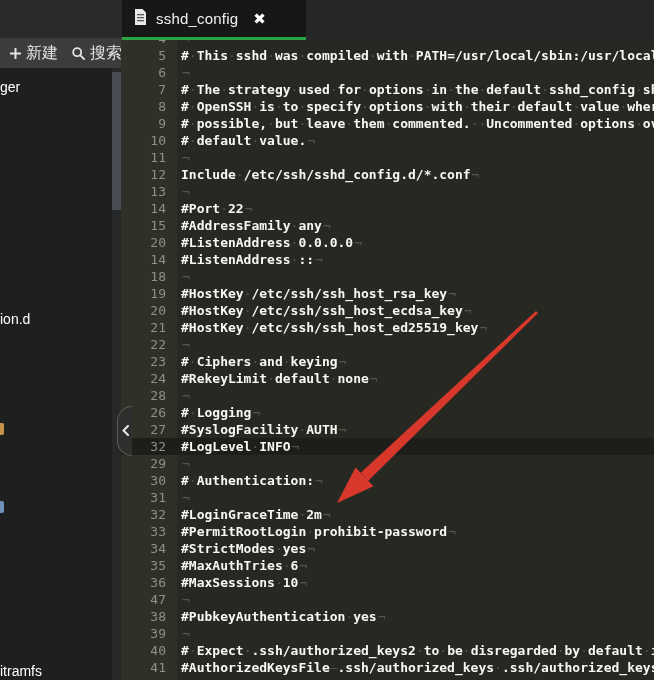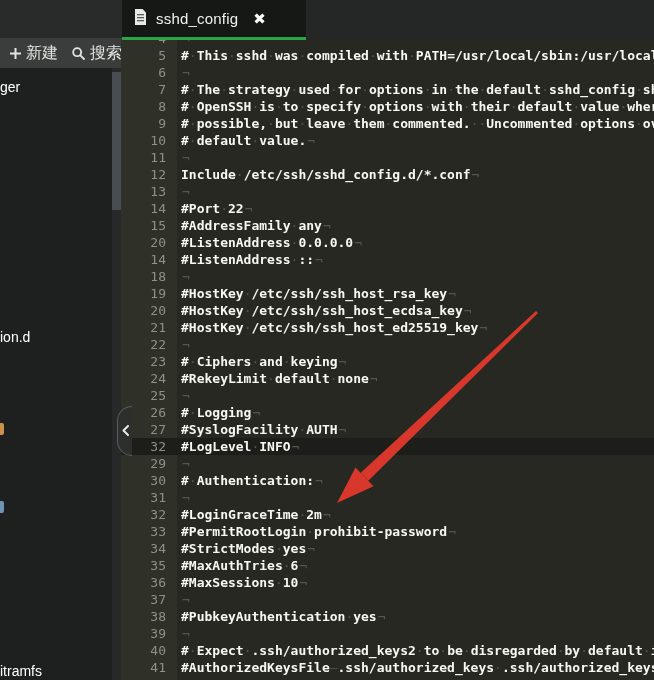--- a/index.html
+++ b/index.html
@@ -73,21 +73,21 @@
           <circle cx="5.2" cy="5.2" r="4" fill="none" stroke="#e4e5e2" stroke-width="1.8"></circle>
           <line x1="8.3" y1="8.3" x2="12" y2="12" stroke="#e4e5e2" stroke-width="1.8" stroke-linecap="round"></line>
         </svg>
     </span>
     <span>搜索</span>
   </span>
 </div>
 
 <div class="file-tree" id="file-tree">
     <div class="tree-item" style="top: 11px;">ger</div>
-    <div class="tree-item" style="top: 261px;">ion.d</div>
+    <div class="tree-item" style="top: 243px;">ion.d</div>
     <div class="tree-icon-frag" style="background: rgb(200, 146, 74); top: 355px;"></div>
     <div class="tree-icon-frag" style="background: rgb(111, 147, 184); top: 433px;"></div>
     <div class="tree-item" style="top: 595px; text-align: center;">itramfs</div>
   </div>
 
 <div class="side-scroll">
   <div class="side-thumb"></div>
 </div>
 
 <div class="tabbar">
@@ -122,33 +122,33 @@
       <div class="row"><div class="gut">15</div><div class="code">#AddressFamily<span class="ws">·</span>any<span class="eol">¬</span></div></div>
       <div class="row"><div class="gut">20</div><div class="code">#ListenAddress<span class="ws">·</span>0.0.0.0<span class="eol">¬</span></div></div>
       <div class="row"><div class="gut">14</div><div class="code">#ListenAddress<span class="ws">·</span>::<span class="eol">¬</span></div></div>
       <div class="row"><div class="gut">18</div><div class="code"><span class="eol">¬</span></div></div>
       <div class="row"><div class="gut">19</div><div class="code">#HostKey<span class="ws">·</span>/etc/ssh/ssh_host_rsa_key<span class="eol">¬</span></div></div>
       <div class="row"><div class="gut">20</div><div class="code">#HostKey<span class="ws">·</span>/etc/ssh/ssh_host_ecdsa_key<span class="eol">¬</span></div></div>
       <div class="row"><div class="gut">21</div><div class="code">#HostKey<span class="ws">·</span>/etc/ssh/ssh_host_ed25519_key<span class="eol">¬</span></div></div>
       <div class="row"><div class="gut">22</div><div class="code"><span class="eol">¬</span></div></div>
       <div class="row"><div class="gut">23</div><div class="code">#<span class="ws">·</span>Ciphers<span class="ws">·</span>and<span class="ws">·</span>keying<span class="eol">¬</span></div></div>
       <div class="row"><div class="gut">24</div><div class="code">#RekeyLimit<span class="ws">·</span>default<span class="ws">·</span>none<span class="eol">¬</span></div></div>
-      <div class="row"><div class="gut">25</div><div class="code"><span class="eol">¬</span></div></div>
+      <div class="row"><div class="gut">28</div><div class="code"><span class="eol">¬</span></div></div>
       <div class="row"><div class="gut">26</div><div class="code">#<span class="ws">·</span>Logging<span class="eol">¬</span></div></div>
       <div class="row"><div class="gut">27</div><div class="code">#SyslogFacility<span class="ws">·</span>AUTH<span class="eol">¬</span></div></div>
       <div class="row active"><div class="gut">32</div><div class="code">#LogLevel<span class="ws">·</span>INFO<span class="eol">¬</span></div></div>
       <div class="row"><div class="gut">29</div><div class="code"><span class="eol">¬</span></div></div>
       <div class="row"><div class="gut">30</div><div class="code">#<span class="ws">·</span>Authentication:<span class="eol">¬</span></div></div>
       <div class="row"><div class="gut">31</div><div class="code"><span class="eol">¬</span></div></div>
       <div class="row"><div class="gut">32</div><div class="code">#LoginGraceTime<span class="ws">·</span>2m<span class="eol">¬</span></div></div>
       <div class="row"><div class="gut">33</div><div class="code">#PermitRootLogin<span class="ws">·</span>prohibit-password<span class="eol">¬</span></div></div>
       <div class="row"><div class="gut">34</div><div class="code">#StrictModes<span class="ws">·</span>yes<span class="eol">¬</span></div></div>
       <div class="row"><div class="gut">35</div><div class="code">#MaxAuthTries<span class="ws">·</span>6<span class="eol">¬</span></div></div>
       <div class="row"><div class="gut">36</div><div class="code">#MaxSessions<span class="ws">·</span>10<span class="eol">¬</span></div></div>
-      <div class="row"><div class="gut">37</div><div class="code"><span class="eol">¬</span></div></div>
+      <div class="row"><div class="gut">47</div><div class="code"><span class="eol">¬</span></div></div>
       <div class="row"><div class="gut">38</div><div class="code">#PubkeyAuthentication<span class="ws">·</span>yes<span class="eol">¬</span></div></div>
       <div class="row"><div class="gut">39</div><div class="code"><span class="eol">¬</span></div></div>
       <div class="row"><div class="gut">40</div><div class="code">#<span class="ws">·</span>Expect<span class="ws">·</span>.ssh/authorized_keys2<span class="ws">·</span>to<span class="ws">·</span>be<span class="ws">·</span>disregarded<span class="ws">·</span>by<span class="ws">·</span>default<span class="ws">·</span>in</div></div>
       <div class="row"><div class="gut">41</div><div class="code">#AuthorizedKeysFile<span class="ws">—</span>.ssh/authorized_keys<span class="ws">·</span>.ssh/authorized_keys2</div></div>
     </div>
 </div>
 
 <div class="collapse-handle">
   <span>
     <svg width="7" height="11" viewBox="0 0 7 11">

